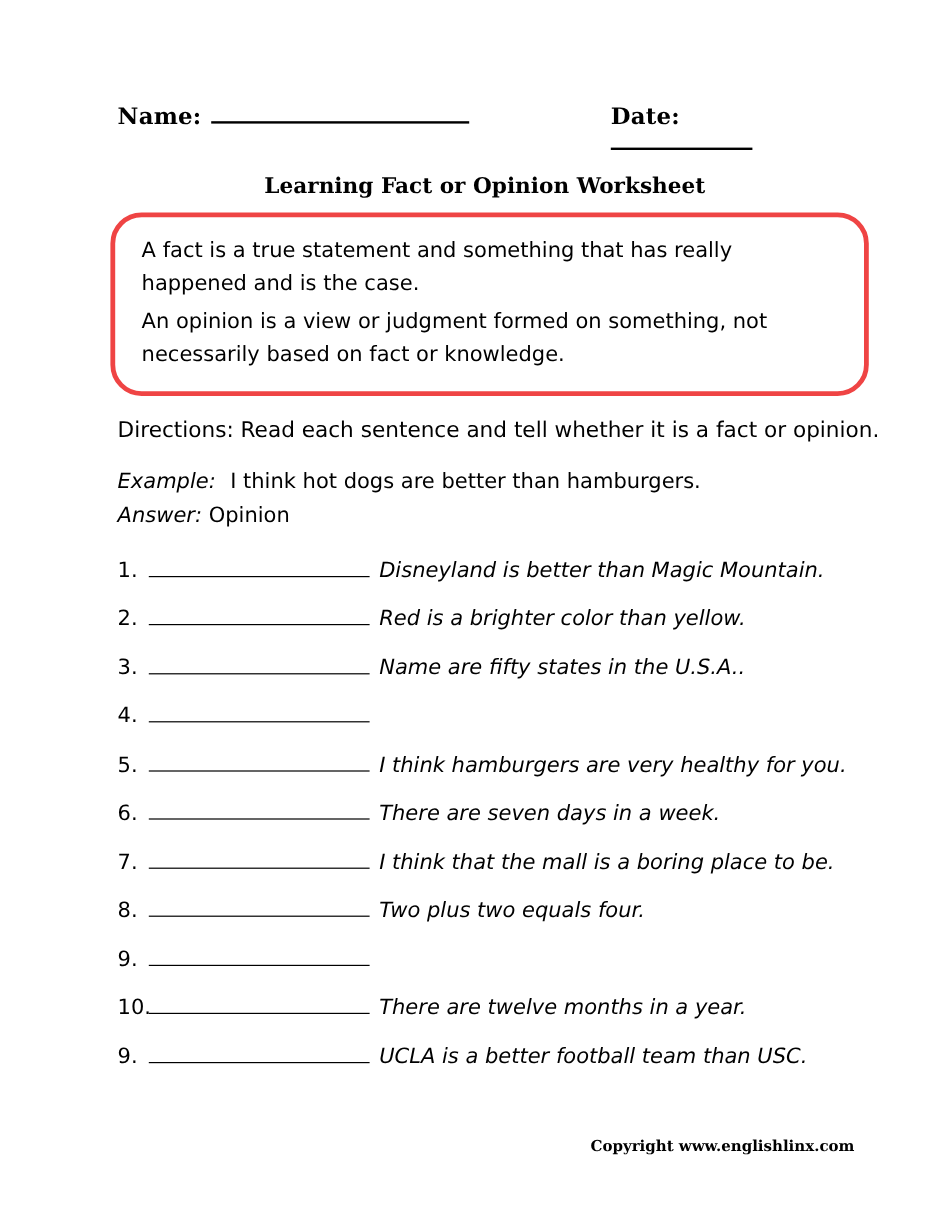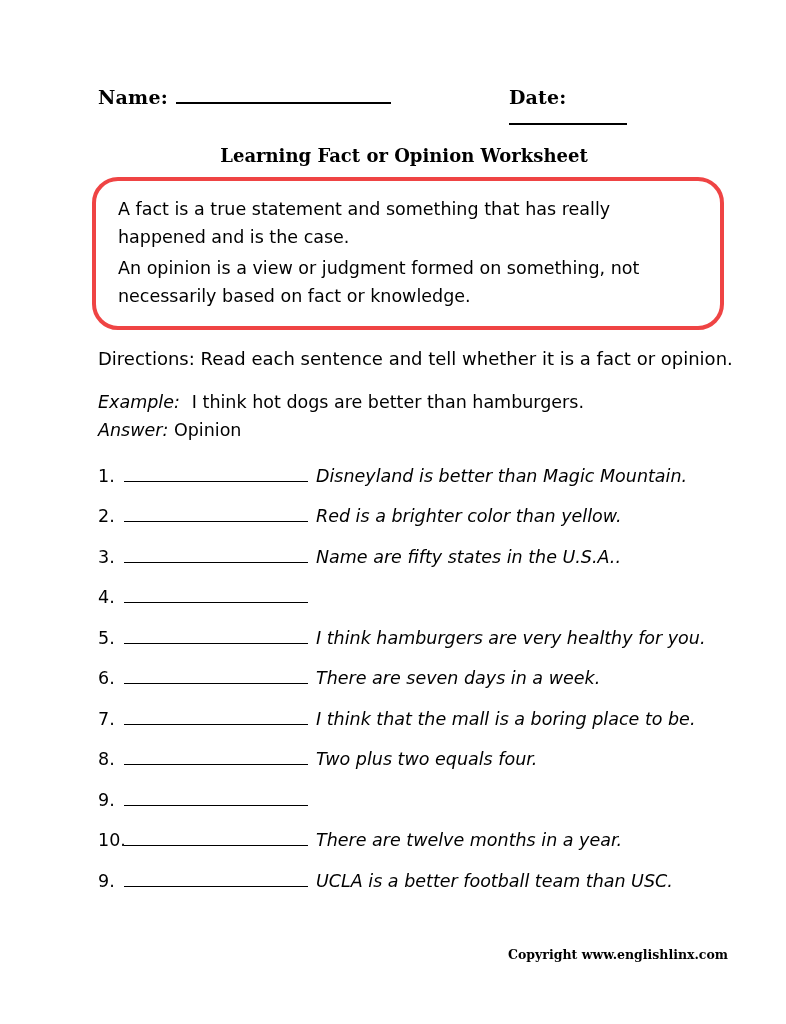--- a/index.html
+++ b/index.html
@@ -125,21 +125,21 @@
     height: 13px;
     margin-right: 8px;
   }
   .q-text {
     display: inline-block;
     font-style: italic;
   }
   
   .copyright {
     position: absolute;
-    right: 84px;
+    right: 100px;
     bottom: 62px;
     font-family: "DejaVu Serif", serif;
     font-weight: bold;
     font-size: 12.5px;
   }
 </style>
 </head>
 <body>
 
 <div class="page">

